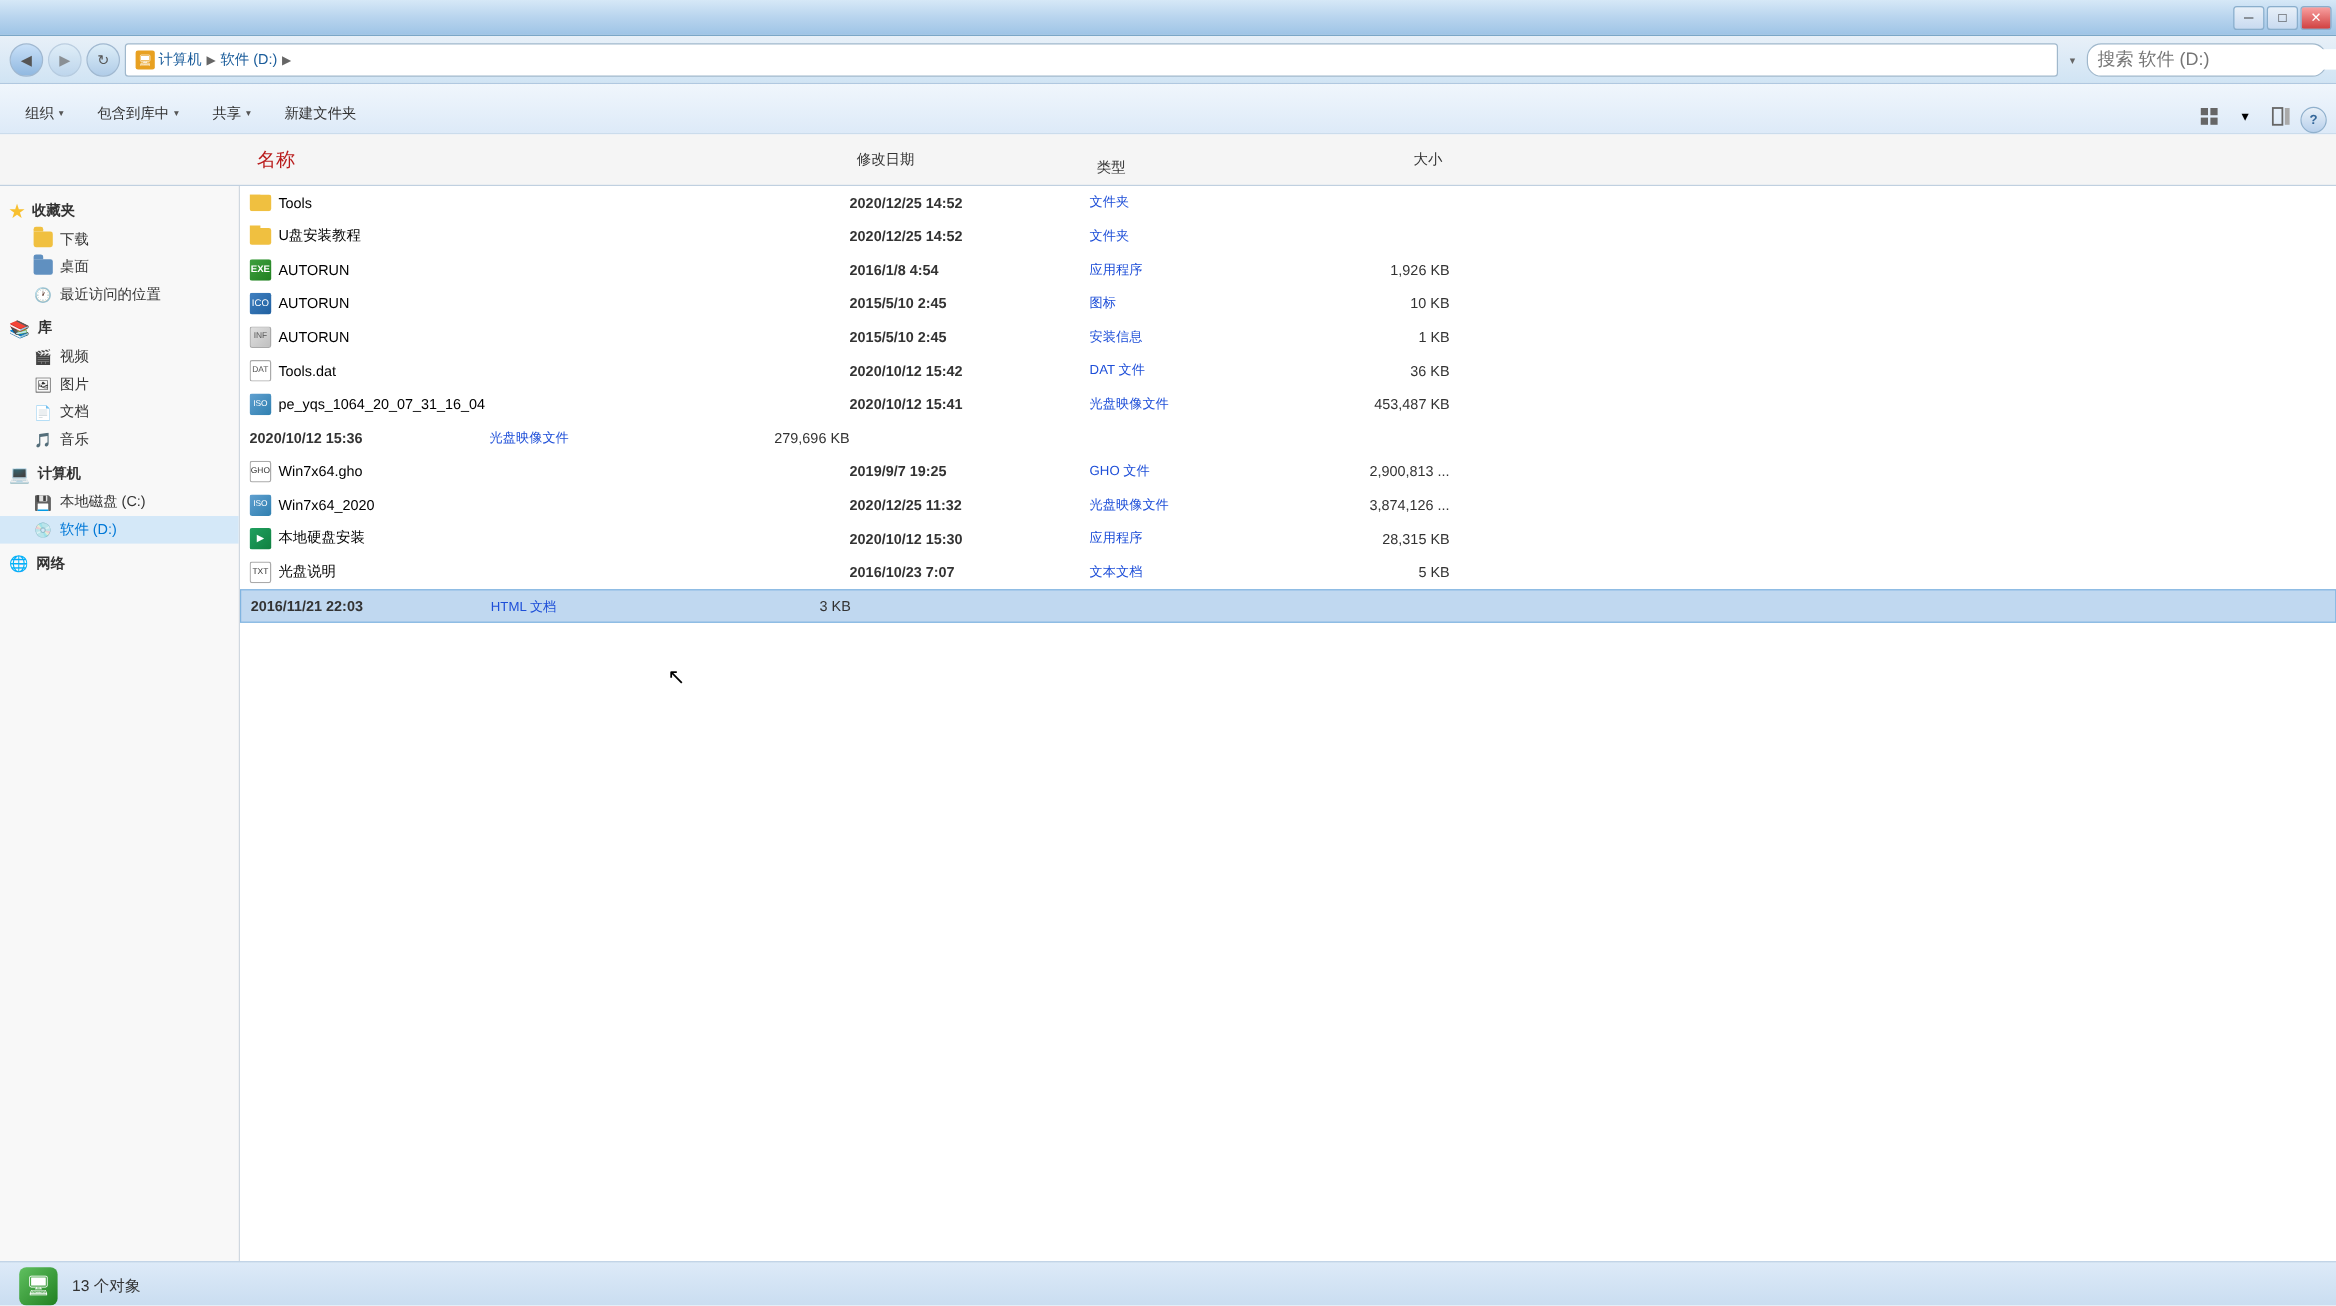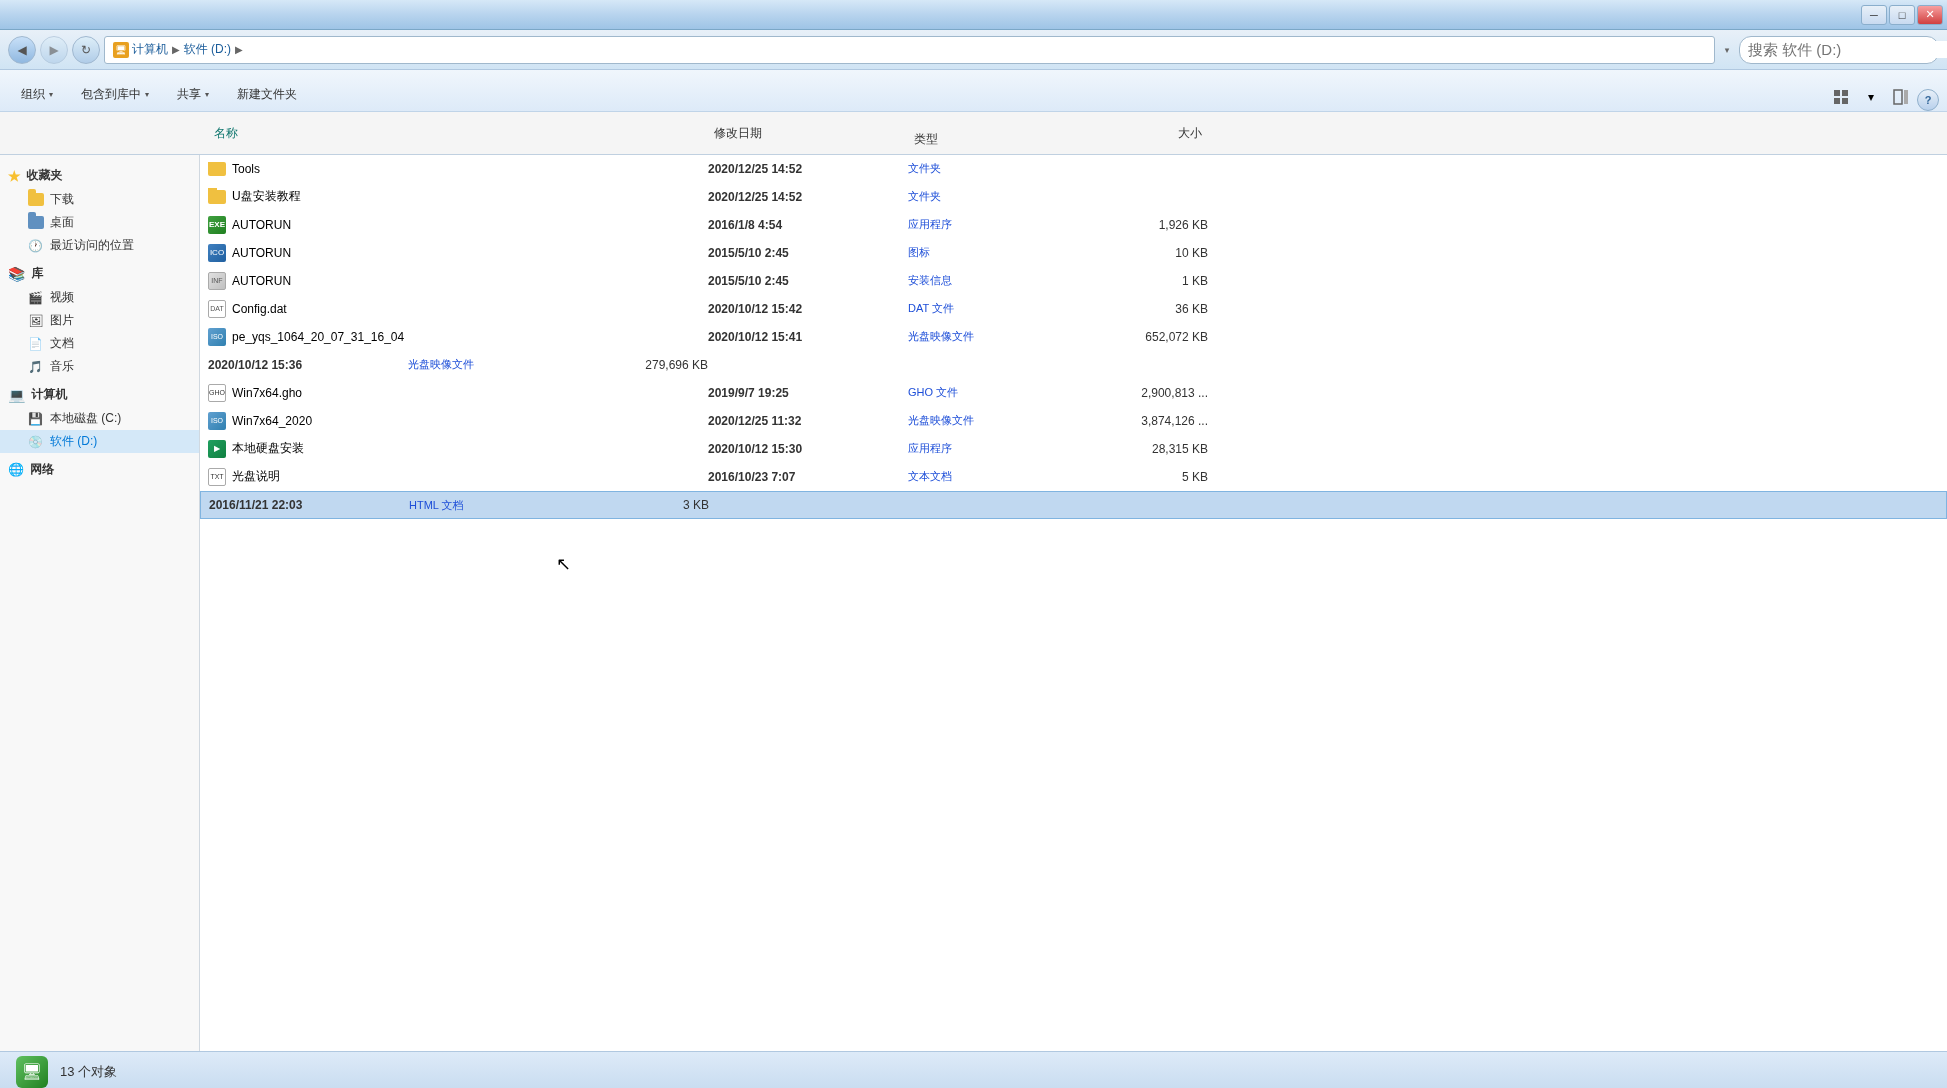--- a/index.html
+++ b/index.html
@@ -202,22 +202,22 @@
     .col-header {
       display: flex;
       align-items: center;
       padding: 4px 0;
       border-bottom: 1px solid #c0d0e0;
       background: #f5f5f5;
       padding-left: 8px;
     }
     .col-header-name {
       width: 500px;
-      font-size: 12px;
-      color: #0f766e;
+      font-size: 16px;
+      color: #b91c1c;
       padding: 2px 6px;
       cursor: pointer;
     }
     .col-header-date {
       width: 200px;
       font-size: 12px;
       color: #333;
       padding: 2px 6px;
       cursor: pointer;
     }
@@ -745,36 +745,36 @@
       </div>
       <div class="file-date-cell">2015/5/10 2:45</div>
       <div class="file-type-cell">安装信息</div>
       <div class="file-size-cell">1 KB</div>
     </div>
         <div class="file-row">
       <div class="file-name-cell">
         <span>
               <div class="fi-dat">DAT</div>
             </span>
-        <span>Config.dat</span>
+        <span>Tools.dat</span>
       </div>
       <div class="file-date-cell">2020/10/12 15:42</div>
       <div class="file-type-cell">DAT 文件</div>
       <div class="file-size-cell">36 KB</div>
     </div>
         <div class="file-row">
       <div class="file-name-cell">
         <span>
               <div class="fi-iso">ISO</div>
             </span>
         <span>pe_yqs_1064_20_07_31_16_04</span>
       </div>
       <div class="file-date-cell">2020/10/12 15:41</div>
       <div class="file-type-cell">光盘映像文件</div>
-      <div class="file-size-cell">652,072 KB</div>
+      <div class="file-size-cell">453,487 KB</div>
     </div>
         <div class="file-row">
       <div class="file-date-cell">2020/10/12 15:36</div>
       <div class="file-type-cell">光盘映像文件</div>
       <div class="file-size-cell">279,696 KB</div>
     </div>
         <div class="file-row">
       <div class="file-name-cell">
         <span>
               <div class="fi-gho">GHO</div>

